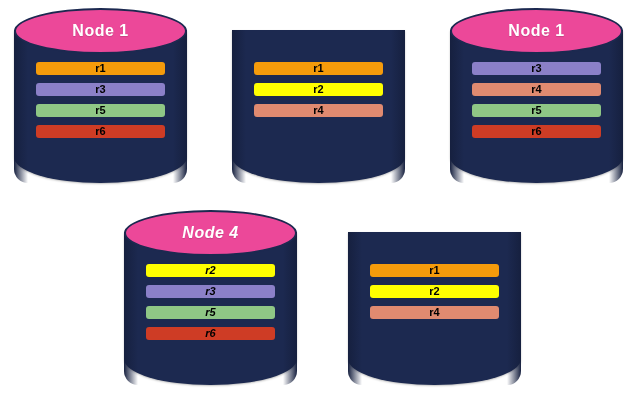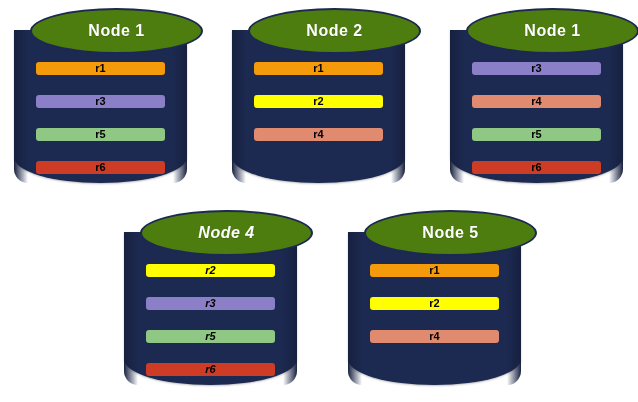--- a/index.html
+++ b/index.html
@@ -59,25 +59,25 @@
     width: 14px;
     height: 153px;
     background: linear-gradient(to left, #16203f, rgba(28,41,80,0));
     border-radius: 0 0 26px 0;
     pointer-events: none;
   }
 
   
   .cyl-top {
     position: absolute;
-    left: 16px;
+    left: 0;
     top: 0;
     width: 173px;
     height: 46px;
-    background: #4d7c0f;
+    background: #ec4899;
     border: 2px solid #1c2950;
     box-sizing: border-box;
     border-radius: 50% / 50%;
     display: flex;
     align-items: center;
     justify-content: center;
   }
 
   .node-label {
     color: #ffffff;
@@ -92,21 +92,21 @@
   .shards {
     position: absolute;
     left: 22px;
     top: 54px;
     width: 129px;
   }
 
   .shard {
     position: relative;
     height: 13px;
-    margin-bottom: 20px;
+    margin-bottom: 8px;
     border-radius: 3px;
     display: flex;
     align-items: center;
     justify-content: center;
   }
   .shard:last-child {
     margin-bottom: 0;
   }
 
   .shard-label {
@@ -139,23 +139,20 @@
         </div>
         <div class="shard" style="background: rgb(206, 60, 37);">
           <span class="shard-label">r6</span>
         </div>
       </div>
     </div>
     <div class="node" style="left: 232px; top: 8px;">
       <div class="cyl-body"></div>
       <div class="cyl-shade-left"></div>
       <div class="cyl-shade-right"></div>
-      <div class="cyl-top">
-        <span class="node-label">Node  2</span>
-      </div>
       <div class="shards">
         <div class="shard" style="background: rgb(245, 155, 11);">
           <span class="shard-label">r1</span>
         </div>
         <div class="shard" style="background: rgb(255, 255, 0);">
           <span class="shard-label">r2</span>
         </div>
         <div class="shard" style="background: rgb(224, 138, 112);">
           <span class="shard-label">r4</span>
         </div>
@@ -202,23 +199,20 @@
         </div>
         <div class="shard" style="background: rgb(206, 60, 37);">
           <span class="shard-label">r6</span>
         </div>
       </div>
     </div>
     <div class="node" style="left: 348px; top: 210px;">
       <div class="cyl-body"></div>
       <div class="cyl-shade-left"></div>
       <div class="cyl-shade-right"></div>
-      <div class="cyl-top">
-        <span class="node-label">Node  5</span>
-      </div>
       <div class="shards">
         <div class="shard" style="background: rgb(245, 155, 11);">
           <span class="shard-label">r1</span>
         </div>
         <div class="shard" style="background: rgb(255, 255, 0);">
           <span class="shard-label">r2</span>
         </div>
         <div class="shard" style="background: rgb(224, 138, 112);">
           <span class="shard-label">r4</span>
         </div>

